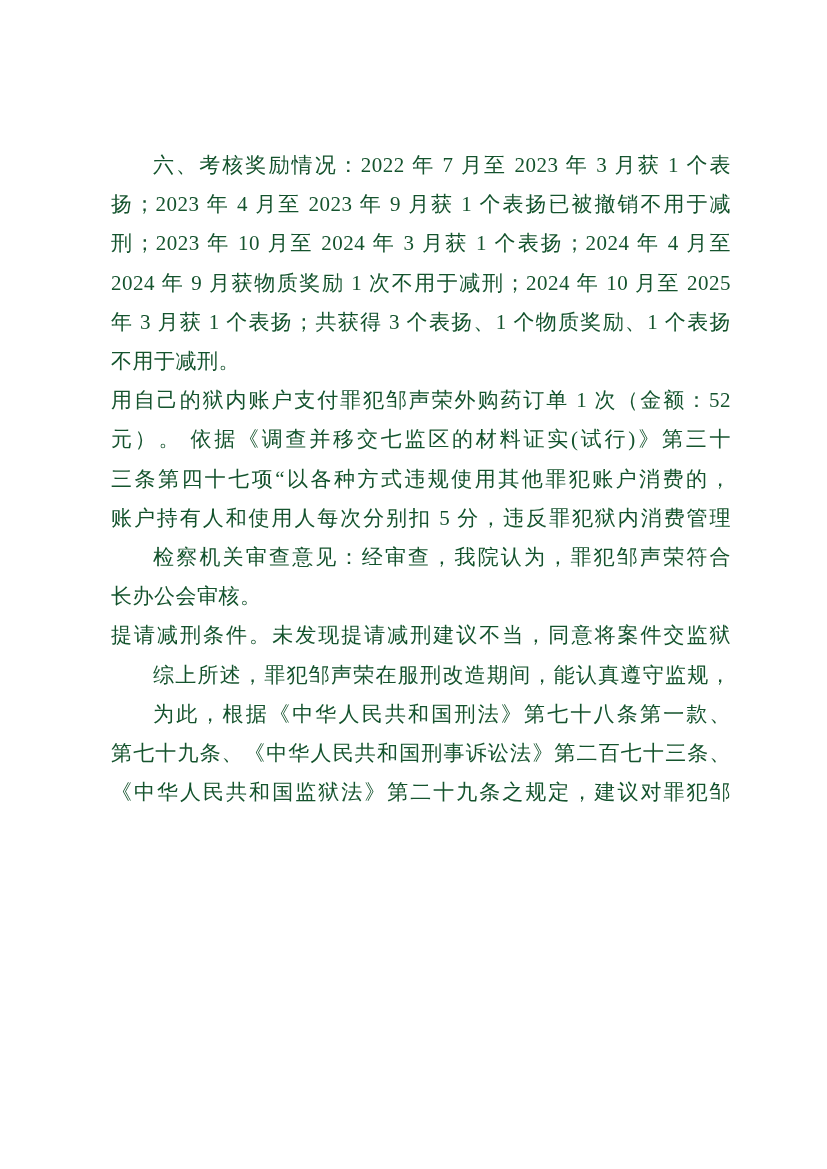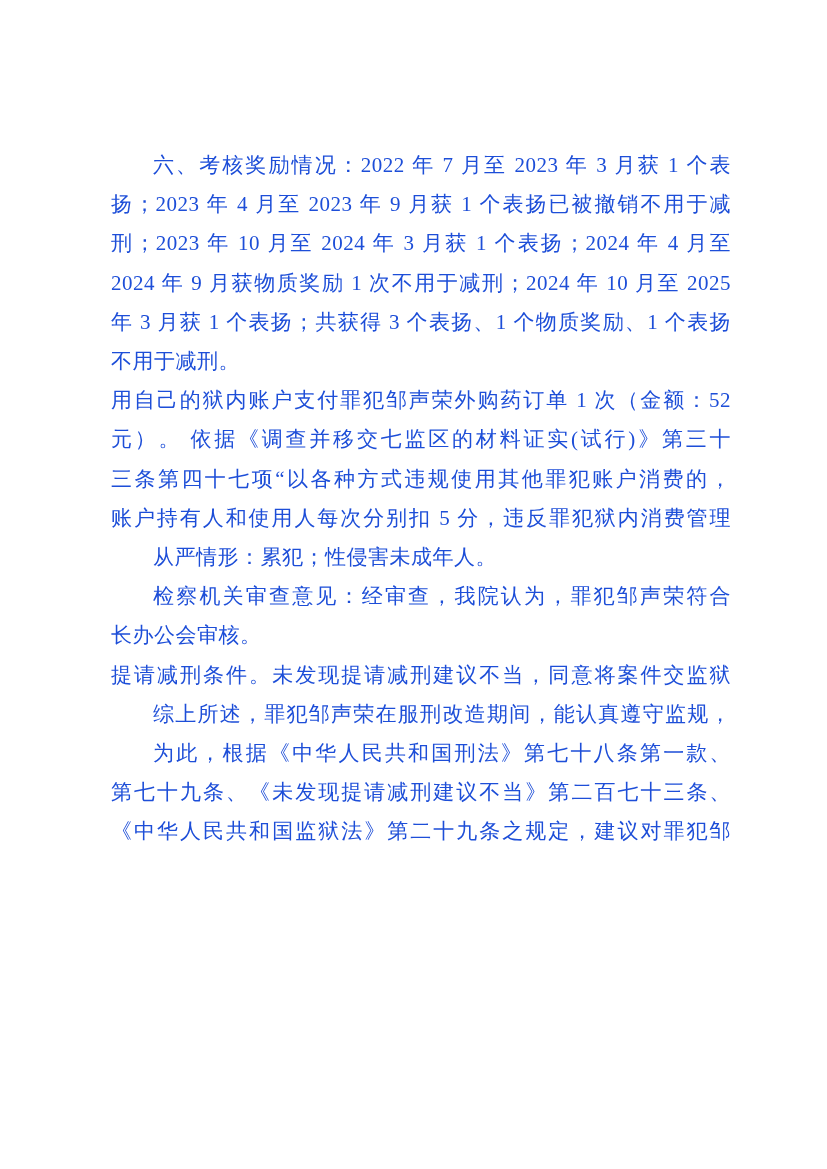--- a/index.html
+++ b/index.html
@@ -7,21 +7,21 @@
     padding: 0;
     background: #ffffff;
   }
   .page {
     position: relative;
     width: 827px;
     height: 1169px;
     background: #ffffff;
     overflow: hidden;
     font-family: "Liberation Serif", "DejaVu Serif", serif;
-    color: #1d4ed8;
+    color: #14532d;
   }
   .text-block {
     position: absolute;
     left: 111px;
     top: 146px;
     width: 620px;
     font-size: 21px;
     line-height: 39.2px;
     letter-spacing: 0.5px;
   }
@@ -45,22 +45,21 @@
       <div class="line first">六、考核奖励情况：2022 年 7 月至 2023 年 3 月获 1 个表</div>
       <div class="line">扬；2023 年 4 月至 2023 年 9 月获 1 个表扬已被撤销不用于减</div>
       <div class="line">刑；2023 年 10 月至 2024 年 3 月获 1 个表扬；2024 年 4 月至</div>
       <div class="line">2024 年 9 月获物质奖励 1 次不用于减刑；2024 年 10 月至 2025</div>
       <div class="line">年 3 月获 1 个表扬；共获得 3 个表扬、1 个物质奖励、1 个表扬</div>
       <div class="line last">不用于减刑。</div>
       <div class="line">用自己的狱内账户支付罪犯邹声荣外购药订单 1 次（金额：52</div>
       <div class="line">元）。 依据《调查并移交七监区的材料证实(试行)》第三十</div>
       <div class="line">三条第四十七项“以各种方式违规使用其他罪犯账户消费的，</div>
       <div class="line">账户持有人和使用人每次分别扣 5 分，违反罪犯狱内消费管理</div>
-      <div class="line first last">从严情形：累犯；性侵害未成年人。</div>
       <div class="line first">检察机关审查意见：经审查，我院认为，罪犯邹声荣符合</div>
       <div class="line last">长办公会审核。</div>
       <div class="line">提请减刑条件。未发现提请减刑建议不当，同意将案件交监狱</div>
       <div class="line first">综上所述，罪犯邹声荣在服刑改造期间，能认真遵守监规，</div>
       <div class="line first">为此，根据《中华人民共和国刑法》第七十八条第一款、</div>
-      <div class="line">第七十九条、《未发现提请减刑建议不当》第二百七十三条、</div>
+      <div class="line">第七十九条、《中华人民共和国刑事诉讼法》第二百七十三条、</div>
       <div class="line">《中华人民共和国监狱法》第二十九条之规定，建议对罪犯邹</div>
     </div>
 </div>
 
 </body></html>

